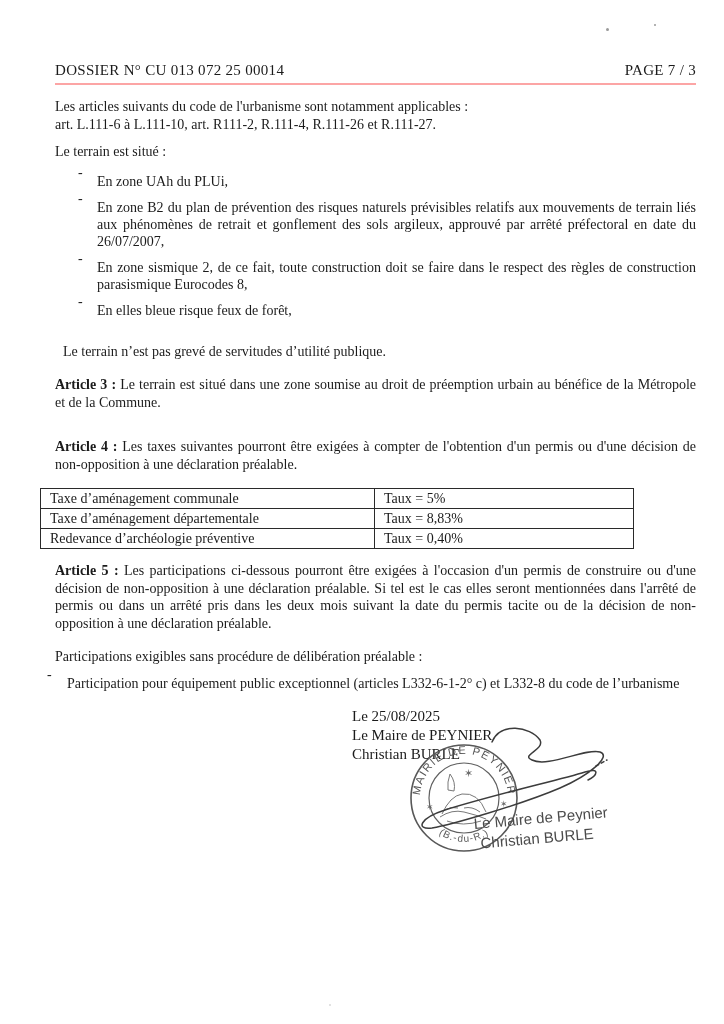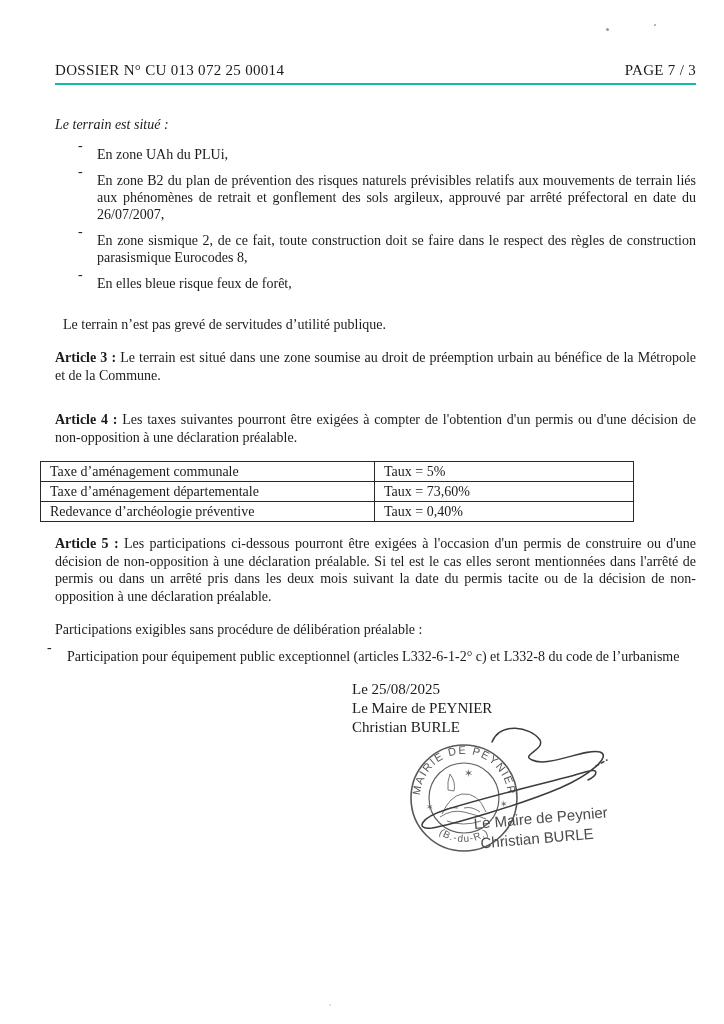--- a/index.html
+++ b/index.html
@@ -13,30 +13,30 @@
     overflow:hidden;
     box-sizing:border-box;
     padding:0 28px 0 55px;
   }
   
   .doc-header {
     margin-top:62px;
     display:flex;
     justify-content:space-between;
     align-items:flex-end;
-    border-bottom:2px solid #14b8a6;
+    border-bottom:2px solid #fca5a5;
     padding-bottom:4px;
   }
   .doc-header .dossier { font-size:15px; letter-spacing:.3px; }
   .doc-header .pageno  { font-size:15px; letter-spacing:.3px; }
 
   
   .para { font-size:14px; line-height:18px; }
   .intro { margin-top:13px; }
-  .terrain-title { margin-top:31px;font-style:italic; }
+  .terrain-title { margin-top:9px; }
 
   .bullets { margin-top:3px; }
   .bullet-row { display:flex; font-size:14px; line-height:17px; }
   .bullet-row .dash { width:19px; margin-left:23px; flex:0 0 auto; }
   .bullet-row .btxt { flex:1 1 auto; text-align:justify;margin-top:9px; }
   .bullet-row .btxt.nojust { text-align:left; }
 
   .servitude { margin-top:24px;margin-left:8px; }
   .article { margin-top:15px; text-align:justify; }
   .article b { font-weight:bold; }
@@ -93,20 +93,24 @@
 </head>
 <body>
 
 <div class="page">
 
   <div class="doc-header">
     <span class="dossier">DOSSIER N° CU 013 072 25 00014</span>
     <span class="pageno">PAGE 7 / 3</span>
   </div>
 
+  <div class="para intro">
+    <div>Les articles suivants du code de l'urbanisme sont notamment applicables :</div>
+    <div>art. L.111-6 à L.111-10, art. R111-2, R.111-4, R.111-26 et R.111-27.</div>
+  </div>
 
   <div class="para terrain-title">Le terrain est situé :</div>
 
   <div class="bullets">
     <div class="bullet-row">
       <span class="dash">-</span>
       <span class="btxt nojust">En zone UAh du PLUi,</span>
     </div>
     <div class="bullet-row">
       <span class="dash">-</span>
@@ -135,21 +139,21 @@
   </p>
 
   <table class="tax-table">
     <tbody>
       <tr>
         <td class="c1">Taxe d’aménagement communale</td>
         <td>Taux = 5%</td>
       </tr>
       <tr>
         <td class="c1">Taxe d’aménagement départementale</td>
-        <td>Taux = 73,60%</td>
+        <td>Taux = 8,83%</td>
       </tr>
       <tr>
         <td class="c1">Redevance d’archéologie préventive</td>
         <td>Taux = 0,40%</td>
       </tr>
     </tbody>
   </table>
 
   <p class="para article art5">
     <b>Article 5 :</b>

